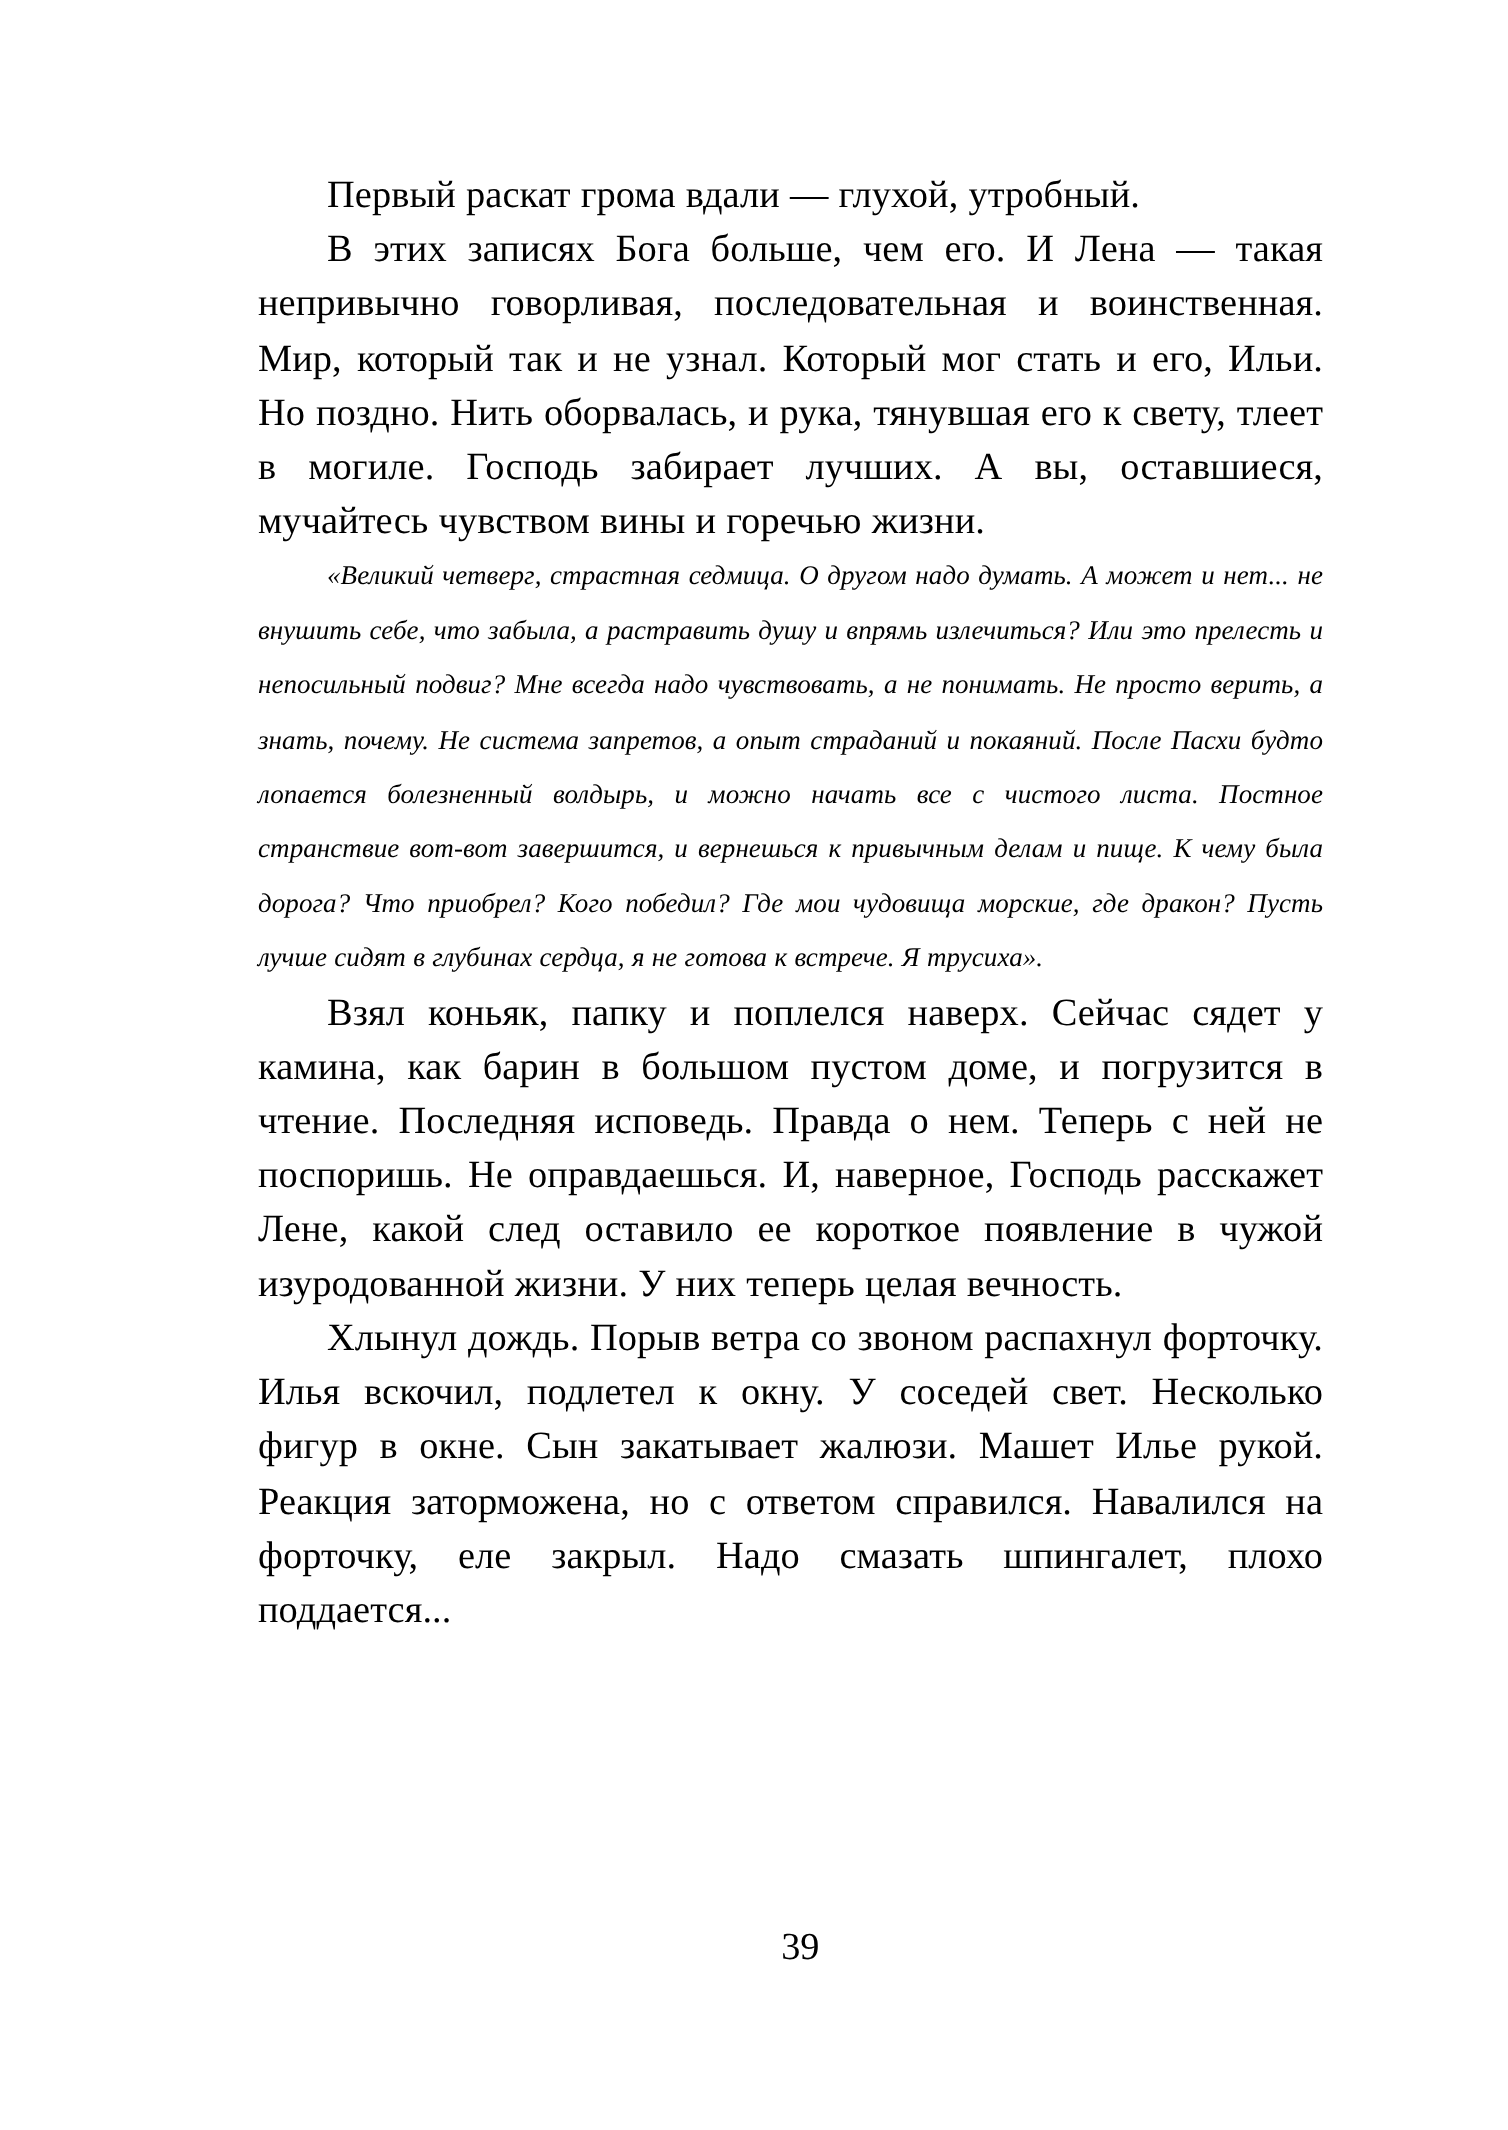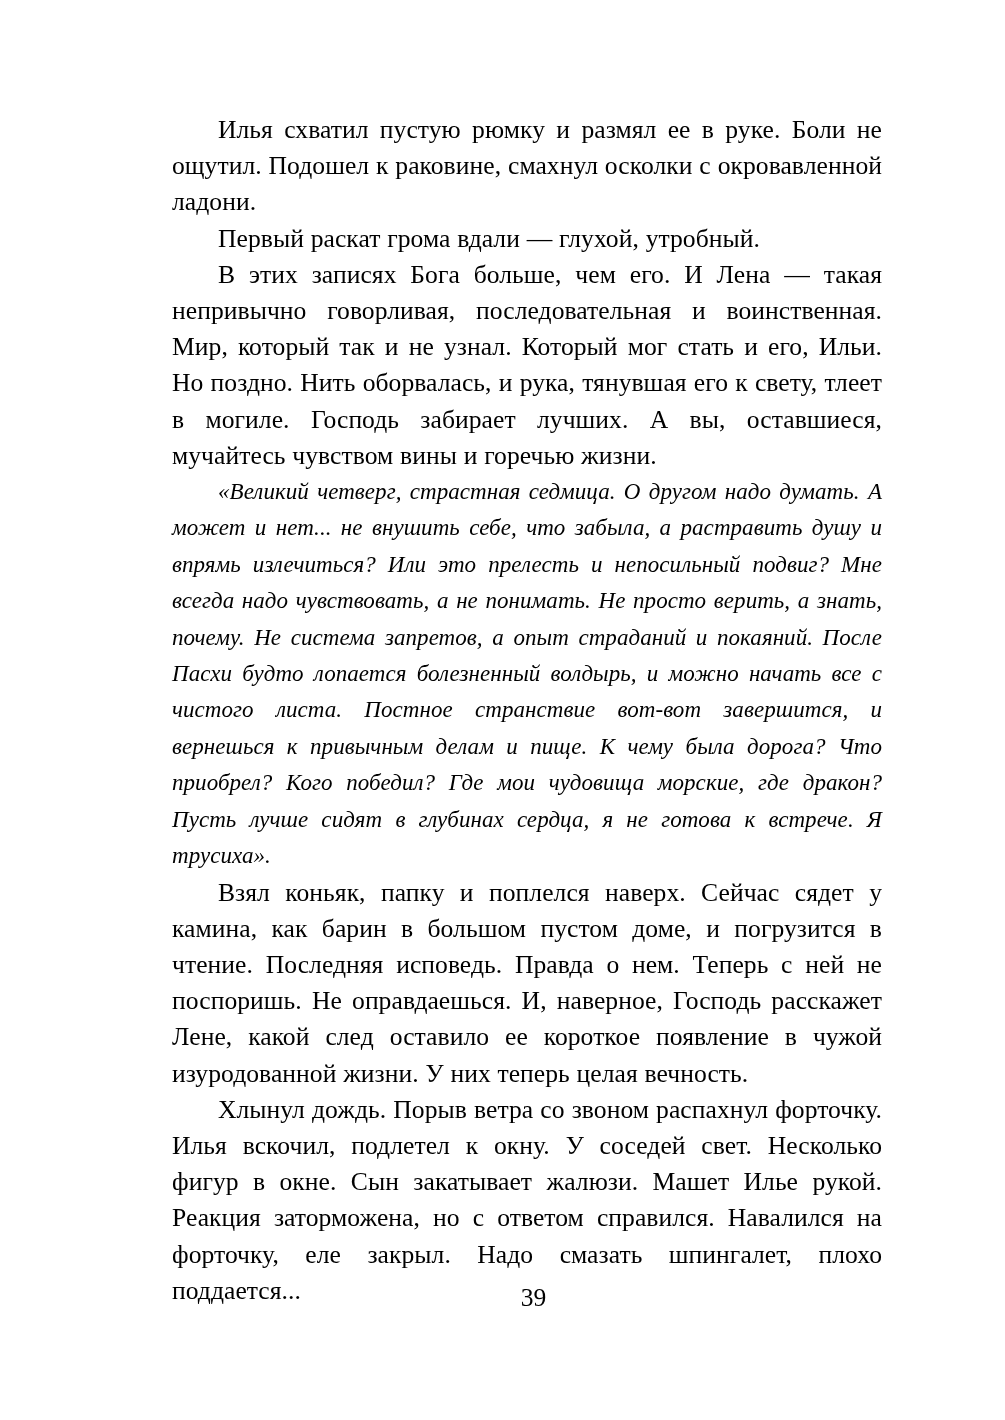--- a/index.html
+++ b/index.html
@@ -40,21 +40,21 @@
     text-justify: inter-word;
     text-indent: 46px;
     font-weight: 400;
     letter-spacing: 0.05px;
     word-spacing: 0.3px;
     -webkit-font-smoothing: antialiased;
   }
 
   p.body-par.quote {
     font-style: italic;
-    font-size: 23px;
+    font-size: 18px;
     line-height: 36.4px;
     text-indent: 46px;
   }
 
   
 
   #page-number {
     position: absolute;
     left: 0;
     top: 1283px;
@@ -66,21 +66,20 @@
     margin-left: 48px;
   }
 </style>
 </head>
 <body>
 
 <div id="page">
 
   <div id="text-column">
 
-    <p class="body-par">Илья схватил пустую рюмку и размял ее в руке. Боли не ощутил. Подошел к раковине, смахнул осколки с окровавленной ладони.</p>
 
     <p class="body-par">Первый раскат грома вдали — глухой, утробный.</p>
 
     <p class="body-par">В этих записях Бога больше, чем его. И Лена — такая непривычно говорливая, последовательная и воинственная. Мир, который так и не узнал. Который мог стать и его, Ильи. Но поздно. Нить оборвалась, и рука, тянувшая его к свету, тлеет в могиле. Господь забирает лучших. А вы, оставшиеся, мучайтесь чувством вины и горечью жизни.</p>
 
     <p class="body-par quote">«Великий четверг, страстная седмица. О другом надо думать. А может и нет... не внушить себе, что забыла, а растравить душу и впрямь излечиться? Или это прелесть и непосильный подвиг? Мне всегда надо чувствовать, а не понимать. Не просто верить, а знать, почему. Не система запретов, а опыт страданий и покаяний. После Пасхи будто лопается болезненный волдырь, и можно начать все с чистого листа. Постное странствие вот-вот завершится, и вернешься к привычным делам и пище. К чему была дорога? Что приобрел? Кого победил? Где мои чудовища морские, где дракон? Пусть лучше сидят в глубинах сердца, я не готова к встрече. Я трусиха».</p>
 
     <p class="body-par">Взял коньяк, папку и поплелся наверх. Сейчас сядет у камина, как барин в большом пустом доме, и погрузится в чтение. Последняя исповедь. Правда о нем. Теперь с ней не поспоришь. Не оправдаешься. И, наверное, Господь расскажет Лене, какой след оставило ее короткое появление в чужой изуродованной жизни. У них теперь целая вечность.</p>
 
     <p class="body-par">Хлынул дождь. Порыв ветра со звоном распахнул форточку. Илья вскочил, подлетел к окну. У соседей свет. Несколько фигур в окне. Сын закатывает жалюзи. Машет Илье рукой. Реакция заторможена, но с ответом справился. Навалился на форточку, еле закрыл. Надо смазать шпингалет, плохо поддается...</p>

